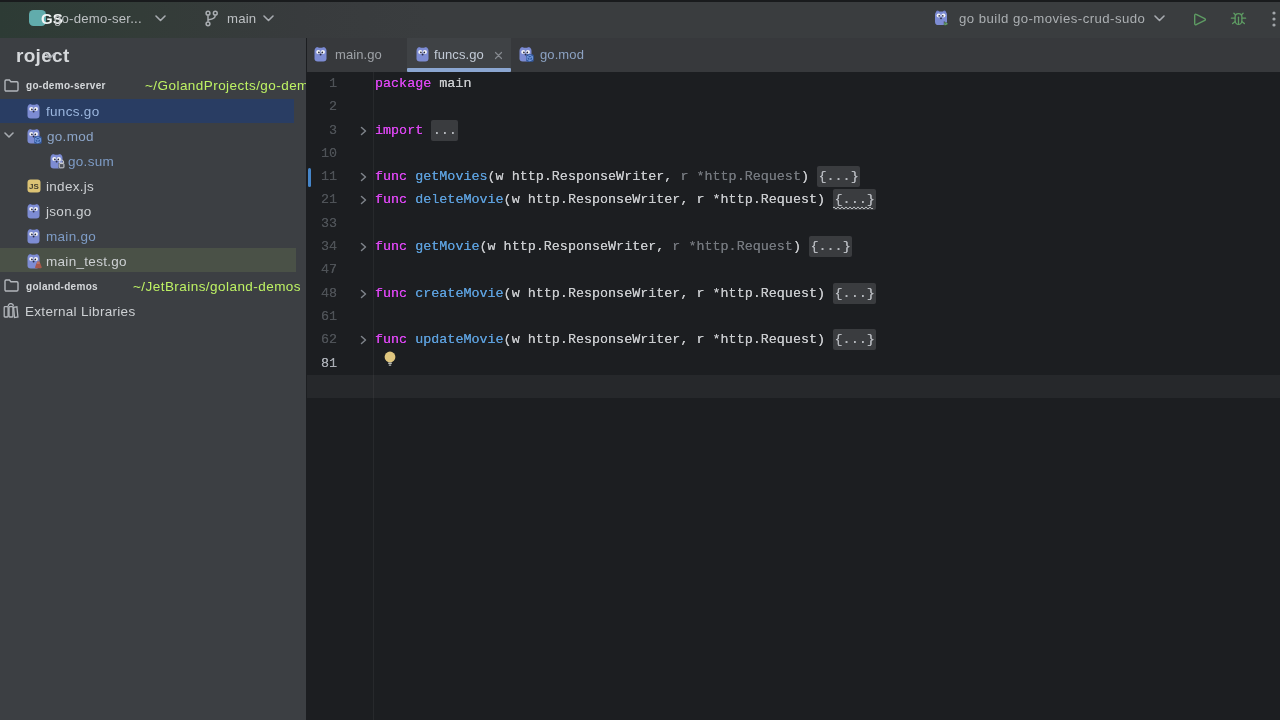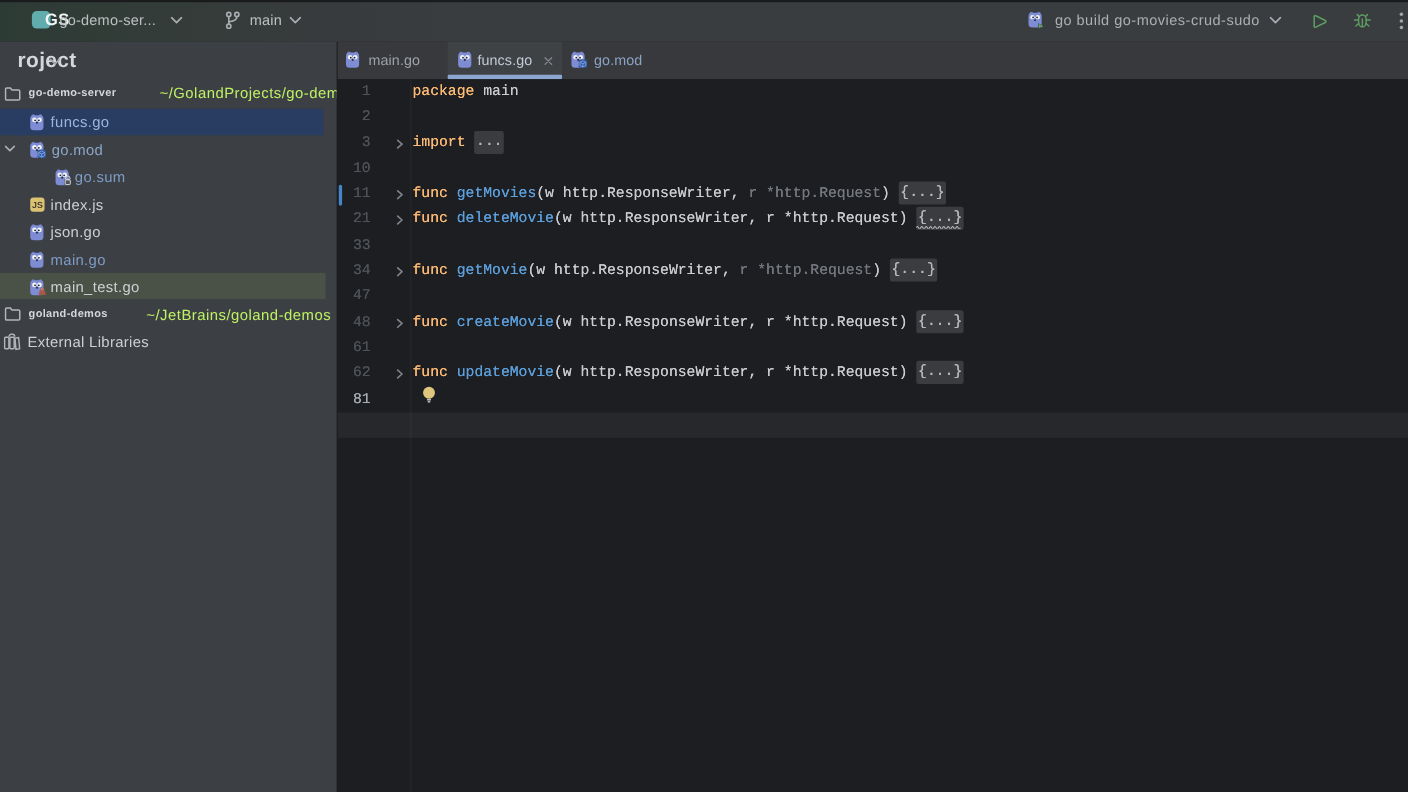--- a/index.html
+++ b/index.html
@@ -40,21 +40,21 @@
   #editor { left:307px; top:72px; width:973px; height:648px; background:#1C1E21; }
   #caretline { left:307px; top:374.9px; width:973px; height:23.3px; background:#26282B; }
   #gutterline { left:373px; top:72px; width:1px; height:648px; background:rgba(255,255,255,0.05); }
   #vcsbar { left:307.5px; top:168px; width:3.5px; height:19px; background:#4585C9; border-radius:2px; }
   #code { left:307px; top:72px; width:973px; }
   .crow { position:relative; height:23.3px; line-height:23.3px; white-space:pre;
     font-family:"Liberation Mono", monospace; font-size:13.4px; text-shadow:0 0 0.6px; }
   .ln { position:absolute; left:0; width:30px; text-align:right; color:#4E5257; }
   .lncur { color:#A9ADB4; }
   .ct { position:absolute; left:68px; color:#C9CBCE; }
-  .kw { color:#fdba74; }
+  .kw { color:#d946ef; }
   .fn { color:#5C9FDB; }
   .dim { color:#74787E; }
   .fb { display:inline-block; position:relative; height:21px; line-height:21px; vertical-align:middle;
     margin-left:0px; padding:0 1.5px; background:#3A3C3F; border-radius:2px; color:#B5B8BD; }
   .farrow { position:absolute; left:53px; top:7px; }
 </style>
 </head>
 <body>
 <div id="stage">
 

